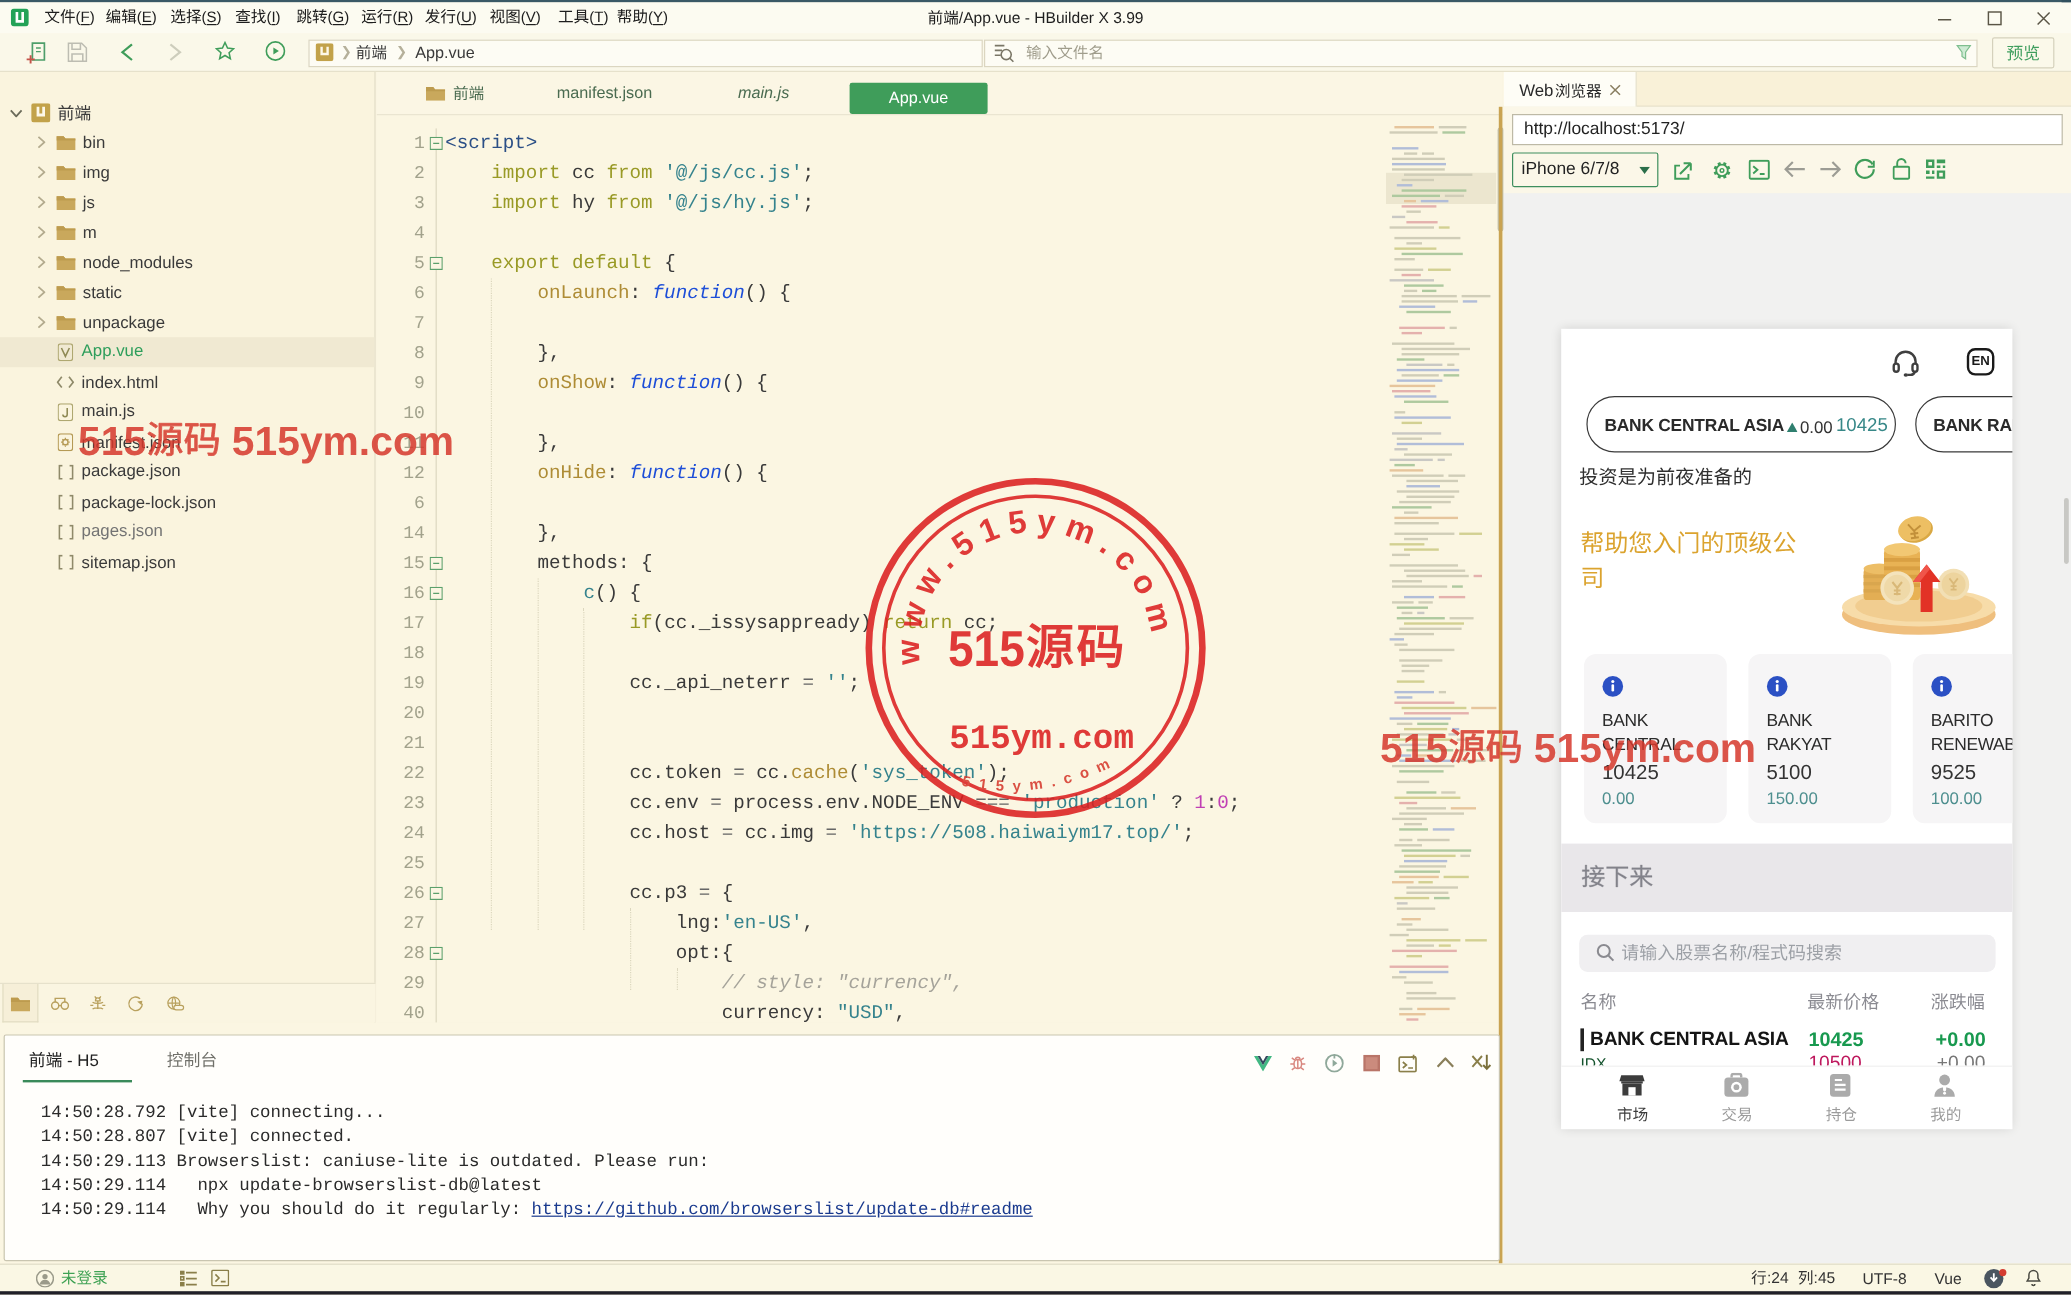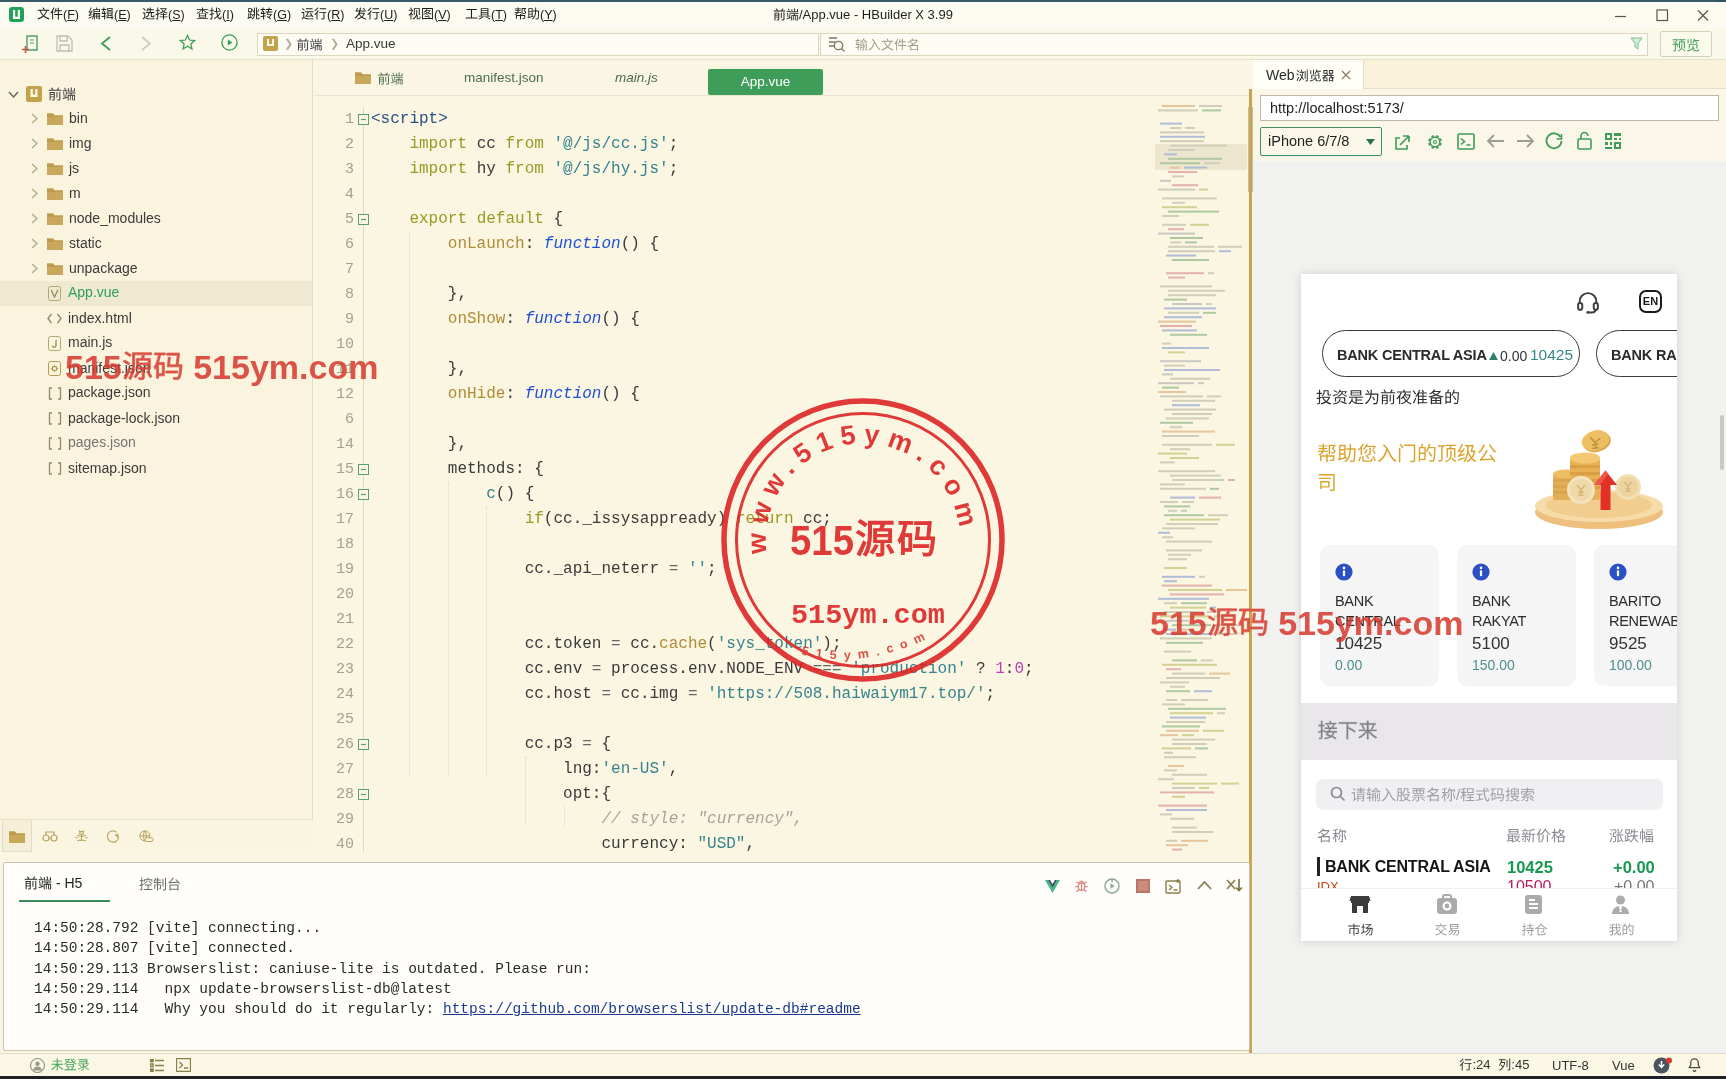--- a/index.html
+++ b/index.html
@@ -827,21 +827,21 @@
         </svg></span>
 <span class="ph" style="left:308px;top:553px"><svg style="vertical-align:-0.12em;" width="45.0" height="15" viewBox="0 -880 3000 1000" fill="#8A8A91">
           <use href="#c6da8" x="0"></use>
           <use href="#c8dcc" x="1000"></use>
           <use href="#c5e45" x="2000"></use>
         </svg></span>
 <div class="ph" style="left:16px;top:583px;width:2.5px;height:19px;background:#222"></div>
 <span class="ph" style="left:24px;top:584px;font-size:16px;font-weight:bold;color:#151515;letter-spacing:-.2px">BANK CENTRAL ASIA</span>
 <span class="ph" style="left:206px;top:584px;font-size:16.5px;font-weight:bold;color:#18994F">10425</span>
 <span class="ph" style="left:312px;top:584px;font-size:16.5px;font-weight:bold;color:#18994F">+0.00</span>
-<span class="ph" style="left:16px;top:605px;font-size:13px;color:#c2410c">IDX</span>
+<span class="ph" style="left:16px;top:605px;font-size:13px;color:#14532d">IDX</span>
 <span class="ph" style="left:206px;top:604px;font-size:16px;color:#be185d">10500</span>
 <span class="ph" style="left:313px;top:604px;font-size:16px;color:#777">+0.00</span>
 <div class="ph" style="left:0;top:614px;width:376px;height:53px;background:#fff;border-top:1px solid #F0F0F0"></div>
 <svg class="ph" style="left:48px;top:620px" width="22" height="21" viewBox="0 0 22 21">
         <path d="M2 7h18v2H2z" fill="#3C3C3C"></path>
         <path d="M3 9h16v10H3z" fill="#3C3C3C"></path>
         <path d="M2 2h18l1.5 5h-21z" fill="#3C3C3C"></path>
         <rect x="8" y="12" width="6" height="7" fill="#fff"></rect>
       </svg>
 <span class="ph" style="left:46px;top:646px"><svg style="vertical-align:-0.12em;" width="27.0" height="13" viewBox="0 -880 2000 1000" fill="#3C3C3C">

